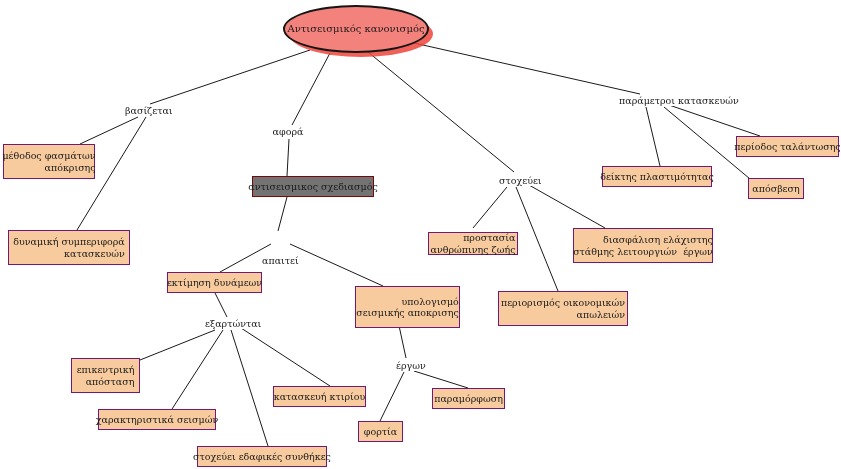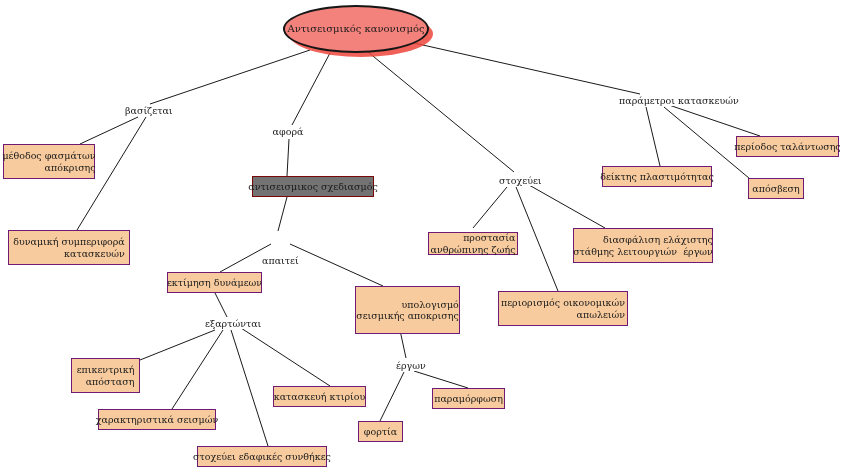--- a/index.html
+++ b/index.html
@@ -97,21 +97,21 @@
     </svg>
 
   <div id="node-layer">
       <div class="node node-root" style="left: 283px; top: 5px; width: 146px; height: 48px;">Αντισεισμικός κανονισμός</div>
       <div class="node node-box" style="left: 3px; top: 144px; width: 92px; height: 35px;">μέθοδος φασμάτων
 απόκρισης</div>
       <div class="node node-box" style="left: 8px; top: 230px; width: 122px; height: 35px;">δυναμική συμπεριφορά
 κατασκευών</div>
       <div class="node node-box accent" style="left: 226px; top: 176px; width: 122px; height: 21px;">αντισεισμικος σχεδιασμός</div>
       <div class="node node-box" style="left: 167px; top: 272px; width: 95px; height: 21px;">εκτίμηση δυνάμεων</div>
-      <div class="node node-box" style="left: 355px; top: 286px; width: 105px; height: 48px;">υπολογισμό
+      <div class="node node-box" style="left: 355px; top: 286px; width: 105px; height: 42px;">υπολογισμό
 σεισμικής αποκρισης</div>
       <div class="node node-box" style="left: 71px; top: 358px; width: 69px; height: 35px;">επικεντρική
 απόσταση</div>
       <div class="node node-box" style="left: 98px; top: 409px; width: 118px; height: 21px;">χαρακτηριστικά σεισμών</div>
       <div class="node node-box" style="left: 197px; top: 446px; width: 130px; height: 21px;">στοχεύει εδαφικές συνθήκες</div>
       <div class="node node-box" style="left: 273px; top: 386px; width: 93px; height: 21px;">κατασκευή κτιρίου</div>
       <div class="node node-box" style="left: 358px; top: 421px; width: 45px; height: 21px;">φορτία</div>
       <div class="node node-box" style="left: 432px; top: 388px; width: 73px; height: 21px;">παραμόρφωση</div>
       <div class="node node-box" style="left: 428px; top: 232px; width: 90px; height: 23px;">προστασία
 ανθρώπινης ζωής</div>

